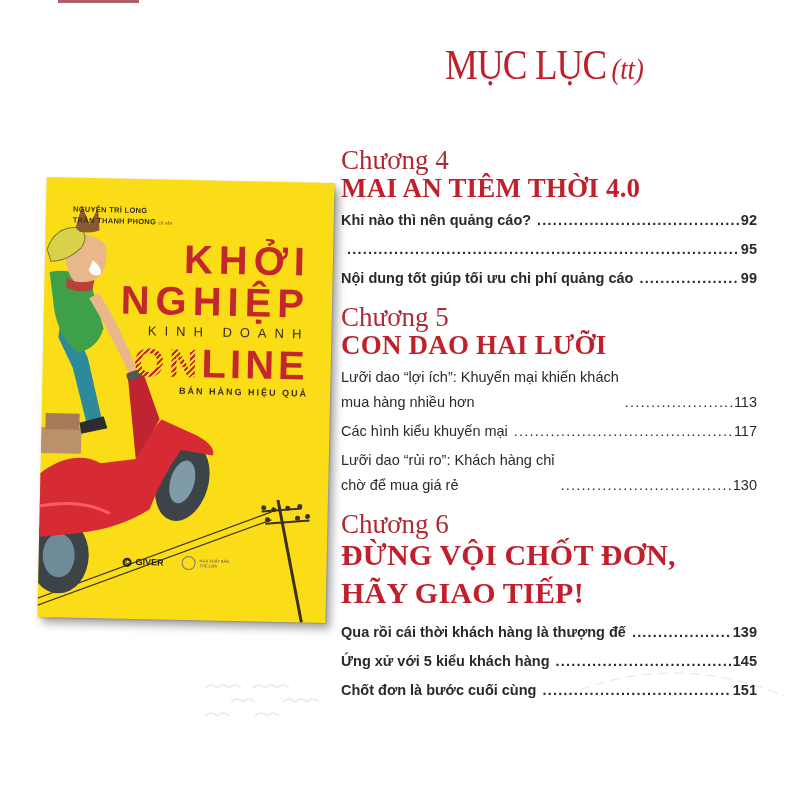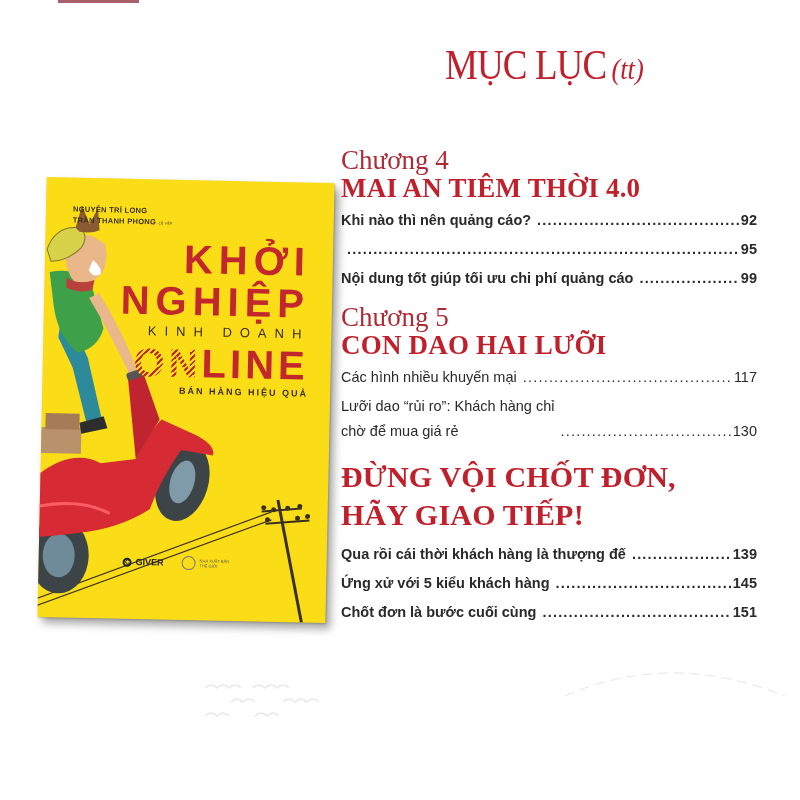--- a/index.html
+++ b/index.html
@@ -193,33 +193,40 @@
       <span class="txt">Nội dung tốt giúp tối ưu chi phí quảng cáo</span>
         <span class="dots"></span>
         <span class="pg">99</span>
     </div>
   </div>
 
   <div class="chapter ch5" style="margin-top:14px;">
     <div class="ch-label">Chương 5</div>
     <div class="ch-title">CON DAO HAI LƯỠI</div>
     <div class="entry">
-      <span class="txt">Các hình nhiều khuyến mại</span>
+      <span class="txt">Lưỡi dao “lợi ích”: Khuyến mại khiến khách
+mua hàng nhiều hơn</span>
+        <span class="dots"></span>
+        <span class="pg">113</span>
+    </div>
+    <div class="entry">
+      <span class="txt">Các hình kiểu khuyến mại</span>
         <span class="dots"></span>
         <span class="pg">117</span>
     </div>
     <div class="entry">
       <span class="txt">Lưỡi dao “rủi ro”: Khách hàng chỉ
 chờ để mua giá rẻ</span>
         <span class="dots"></span>
         <span class="pg">130</span>
     </div>
   </div>
 
   <div class="chapter ch6" style="margin-top:14px;">
+    <div class="ch-label">Chương 6</div>
     <div class="ch-title" style="font-size:30px;line-height:38px;margin-bottom:8px;">
       <div>ĐỪNG VỘI CHỐT ĐƠN,</div>
       <div>HÃY GIAO TIẾP!</div>
     </div>
     <div class="entry">
       <span class="txt">Qua rồi cái thời khách hàng là thượng đế</span>
         <span class="dots"></span>
         <span class="pg">139</span>
     </div>
     <div class="entry">

